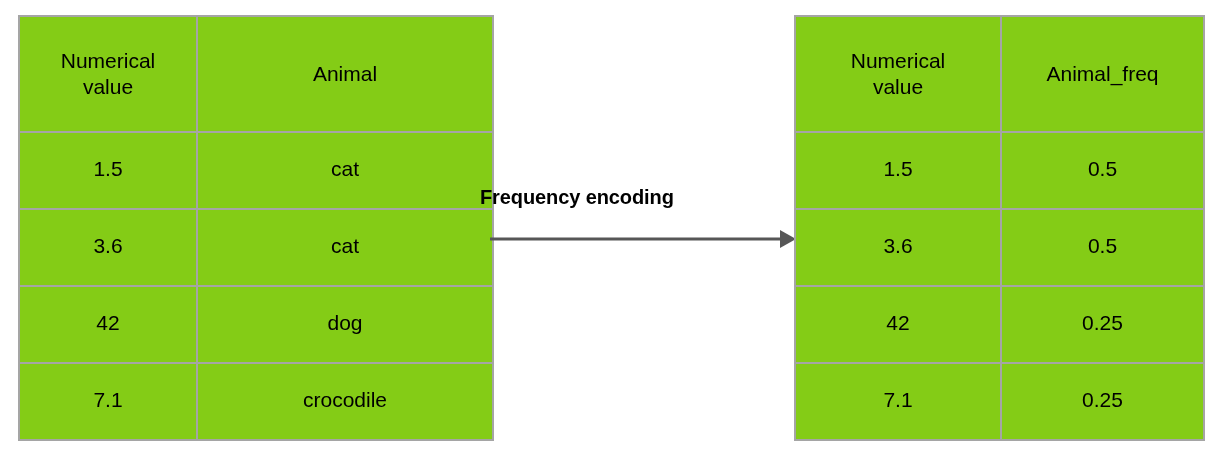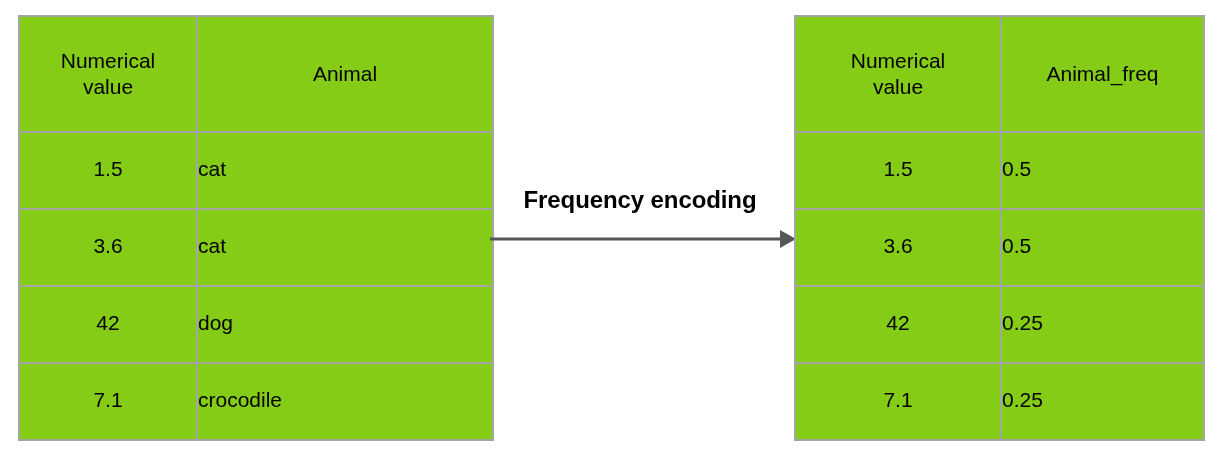--- a/index.html
+++ b/index.html
@@ -50,21 +50,21 @@
   .tbl td {
     height: 77px;
     vertical-align: middle;
     padding-bottom: 4px;
   }
 
   .cell-num {
     text-align: center;
   }
   .cell-txt {
-    text-align: left;
+    text-align: center;
     padding-left: 13px;
   }
 
   
   #table-source {
     left: 18px;
     top: 15px;
     width: 474px;
   }
   #table-source .col-a { width: 178px; }
@@ -85,22 +85,21 @@
     left: 480px;
     top: 186px;
     width: 320px;
     height: 80px;
   }
   .transform-label {
     position: absolute;
     left: 0;
     top: 0;
     width: 320px;
-    text-align: center;
-    font-size: 24px;
+    font-size: 20px;
     font-weight: bold;
     color: #000000;
     letter-spacing: -0.1px;
     white-space: nowrap;
   }
   .transform-arrow {
     position: absolute;
     left: 0;
     top: 40px;
   }

